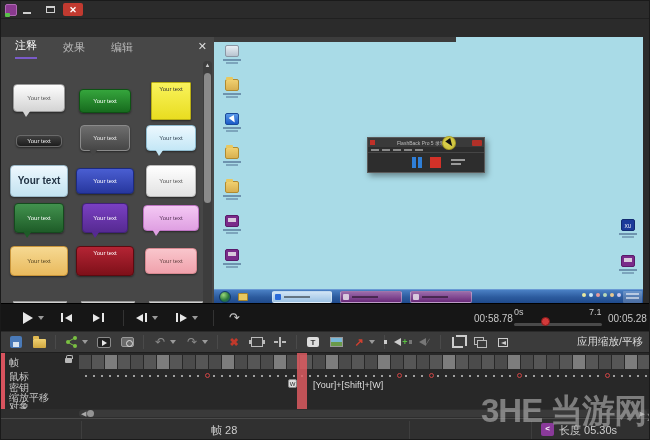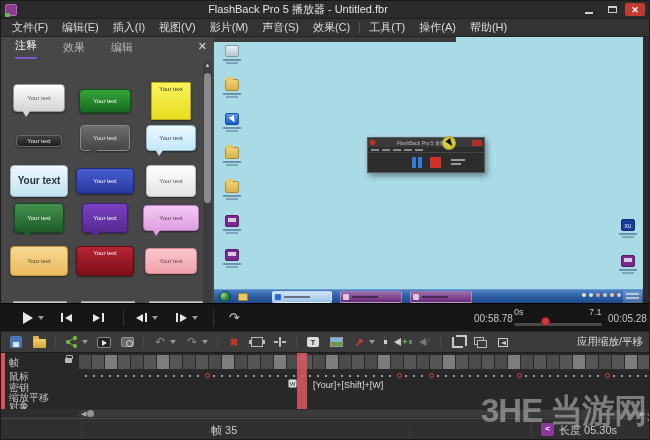--- a/index.html
+++ b/index.html
@@ -191,45 +191,31 @@
                font-size:33px; font-weight:bold; color:rgba(195,195,195,.55); letter-spacing:-1px; white-space:nowrap; }
   .watermark .arr { font-size:18px; }
 </style>
 </head>
 <body>
 
 <div id="app">
 
   <div class="titlebar">
     <div class="appicon"></div>
-    <div class="wtitle">FlashBack Pro 5 播放器 - Untitled.fbr</div>
     <div class="winctl">
       <div class="wbtn">
           <div class="min-glyph"></div>
         </div>
       <div class="wbtn">
           <div class="max-glyph"></div>
         </div>
       <div class="wbtn close">✕</div>
     </div>
   </div>
 
-  <div class="menubar" id="menu-items">
-      <span class="mitem">文件(F)</span>
-      <span class="mitem">编辑(E)</span>
-      <span class="mitem">插入(I)</span>
-      <span class="mitem">视图(V)</span>
-      <span class="mitem">影片(M)</span>
-      <span class="mitem">声音(S)</span>
-      <span class="mitem">效果(C)</span>
-      <span class="mdiv"></span>
-      <span class="mitem">工具(T)</span>
-      <span class="mitem">操作(A)</span>
-      <span class="mitem">帮助(H)</span>
-    </div>
 
   <div class="sidebar">
     <div class="tabs" id="tabs">
         <span class="tab active">注释</span>
         <span class="tab">效果</span>
         <span class="tab">编辑</span>
       </div>
     <div class="panel-close">✕</div>
 
 
@@ -698,21 +684,21 @@
       <div class="tlsc-arrow" style="left:2px;">◀</div>
       <div class="tlsc-thumb"></div>
       <div class="tlsc-arrow" style="right:2px;">▶</div>
     </div>
   </div>
 
   <div class="statusbar">
     <div class="sdiv" style="left:80px;"></div>
     <div class="sdiv" style="left:408px;"></div>
     <div class="sdiv" style="left:530px;"></div>
-    <div class="sframe">帧 35</div>
+    <div class="sframe">帧 28</div>
     <div class="slen-ic">&lt;</div>
     <div class="slen">长度 05.30s</div>
   </div>
 
   <div class="watermark">
     <span>3HE 当游网</span><span class="arr">›</span>
   </div>
 
 </div>
 

